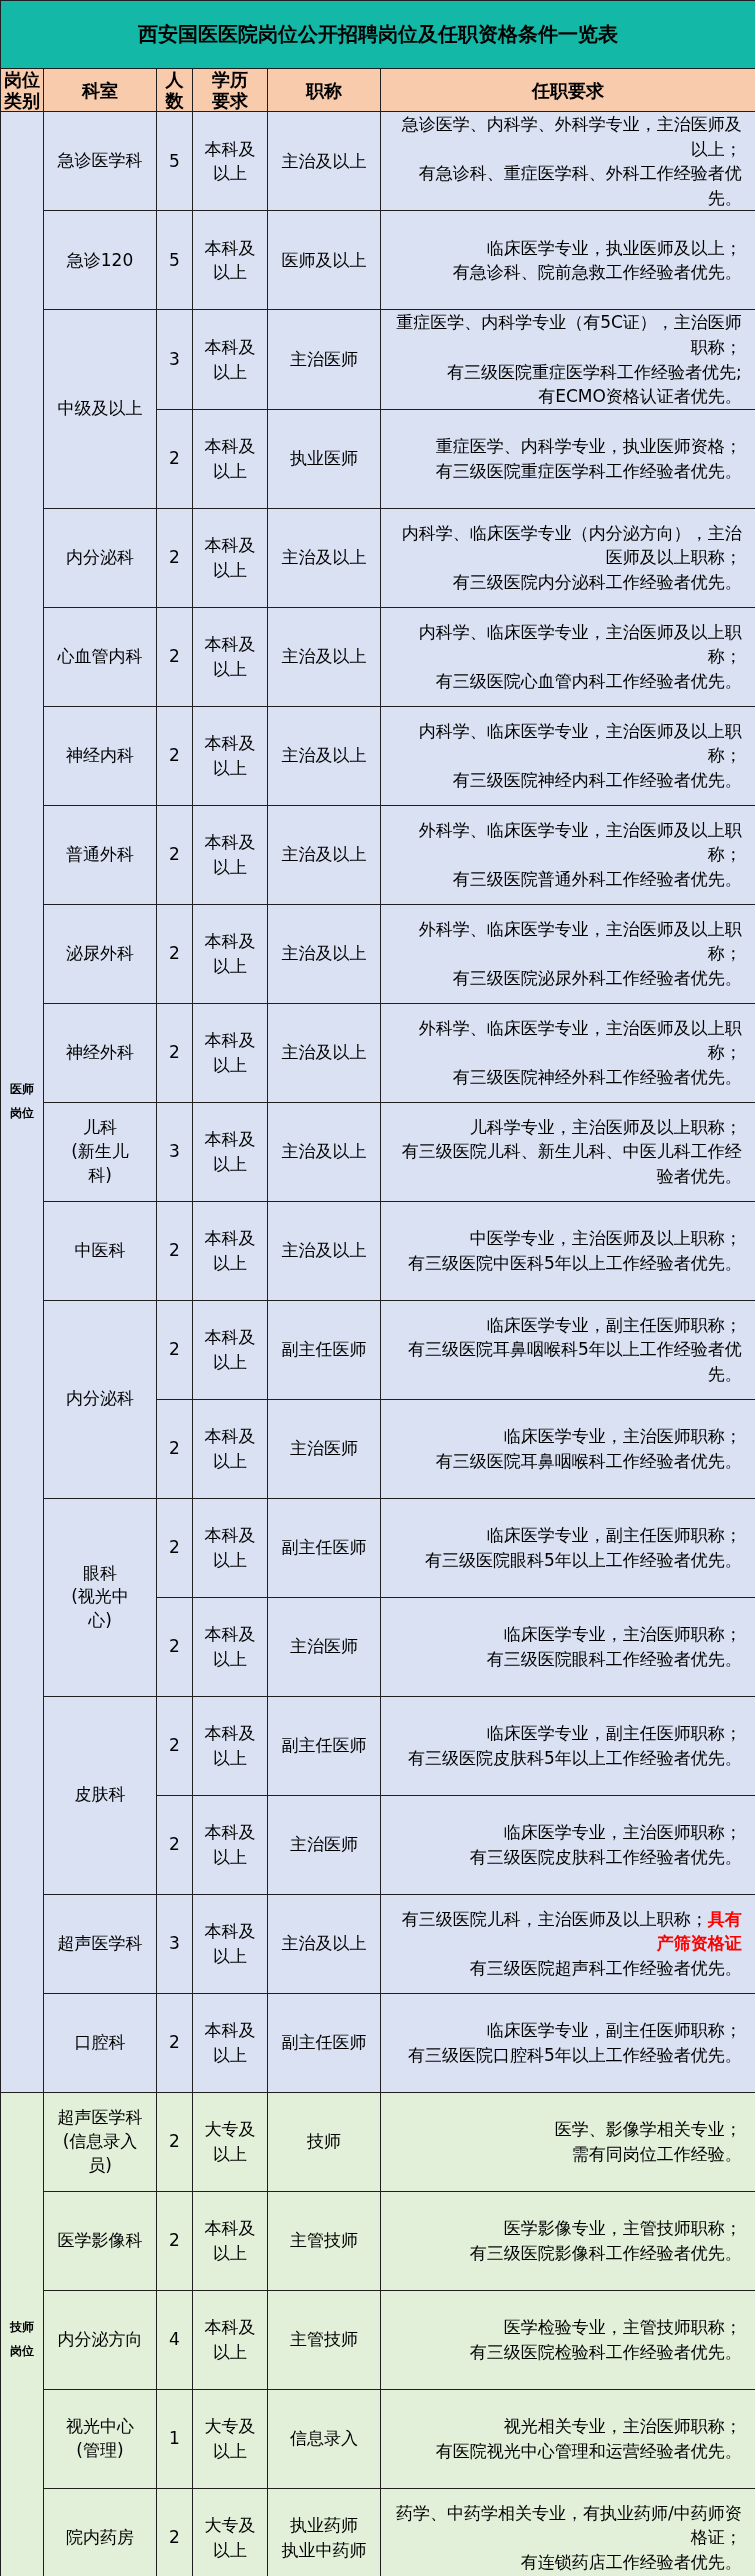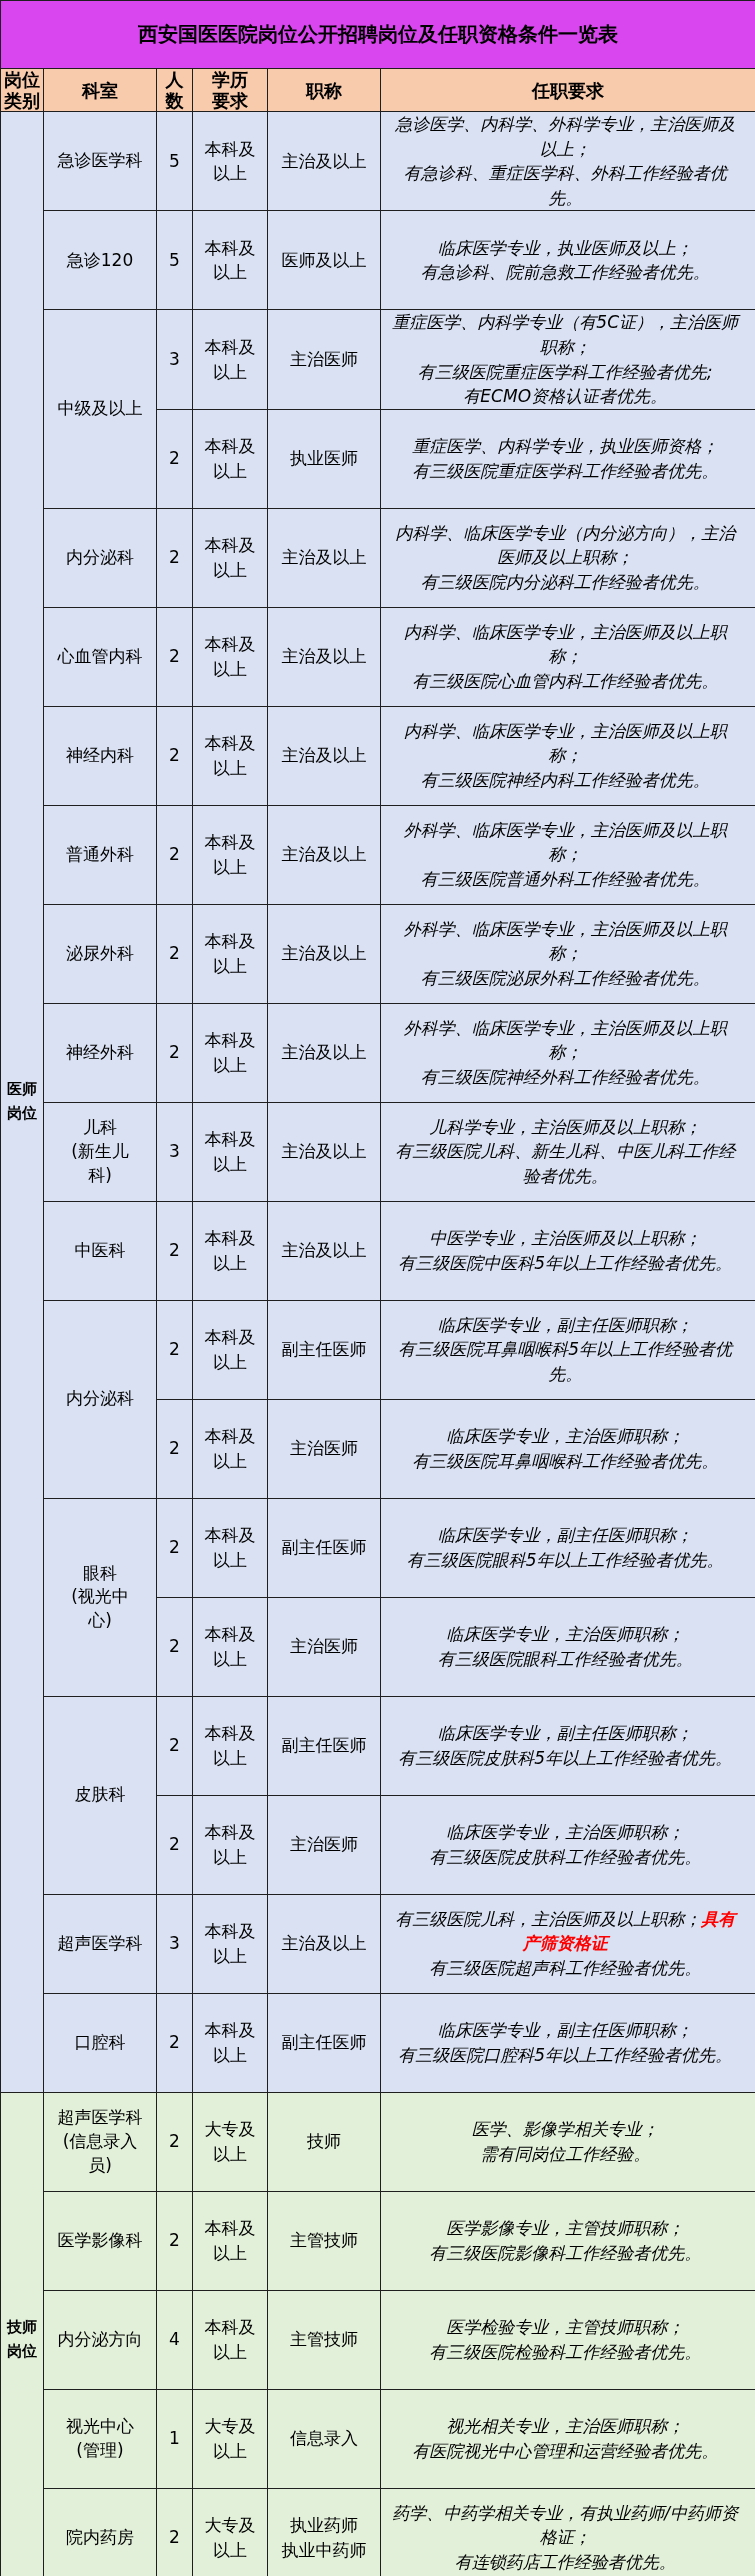--- a/index.html
+++ b/index.html
@@ -7,21 +7,21 @@
   table {
     border-collapse: collapse;
     table-layout: fixed;
     width: 755px;
     font-family: "DejaVu Sans", "Liberation Sans", sans-serif;
     color: #000000;
   }
   th, td { border: 1.4px solid #1f1f1f; overflow: hidden; }
   .title-row th {
     height: 65px;
-    background: #d946ef;
+    background: #14b8a6;
     font-size: 20px;
     font-weight: bold;
     text-align: center;
     vertical-align: middle;
   }
   .header-row th {
     height: 42px;
     background: #F8CBAD;
     font-size: 18px;
     font-weight: bold;
@@ -35,23 +35,23 @@
   tbody td {
     font-size: 17px;
     line-height: 24.6px;
     text-align: center;
     vertical-align: middle;
     white-space: pre-line;
     padding: 0;
   }
   .sec-doctor td { background: #D9E1F2; }
   .sec-tech td { background: #E2F0D9; }
-  .category-cell { font-weight: bold; font-size: 15px; line-height: 23.6px; }
+  .category-cell { font-weight: bold; font-size: 12px; line-height: 23.6px; }
   .dept-cell { line-height: 23.6px; }
-  .req-cell { text-align: center; padding: 0 13.2px 0 7.6px; font-style: italic; }
+  .req-cell { text-align: right; padding: 0 13.2px 0 7.6px; }
   .req-red { color: #FF0000; font-weight: bold; }
 </style>
 </head>
 <body>
 
 <div class="page">
   <table>
     <colgroup>
       <col style="width:43px">
       <col style="width:113px">

